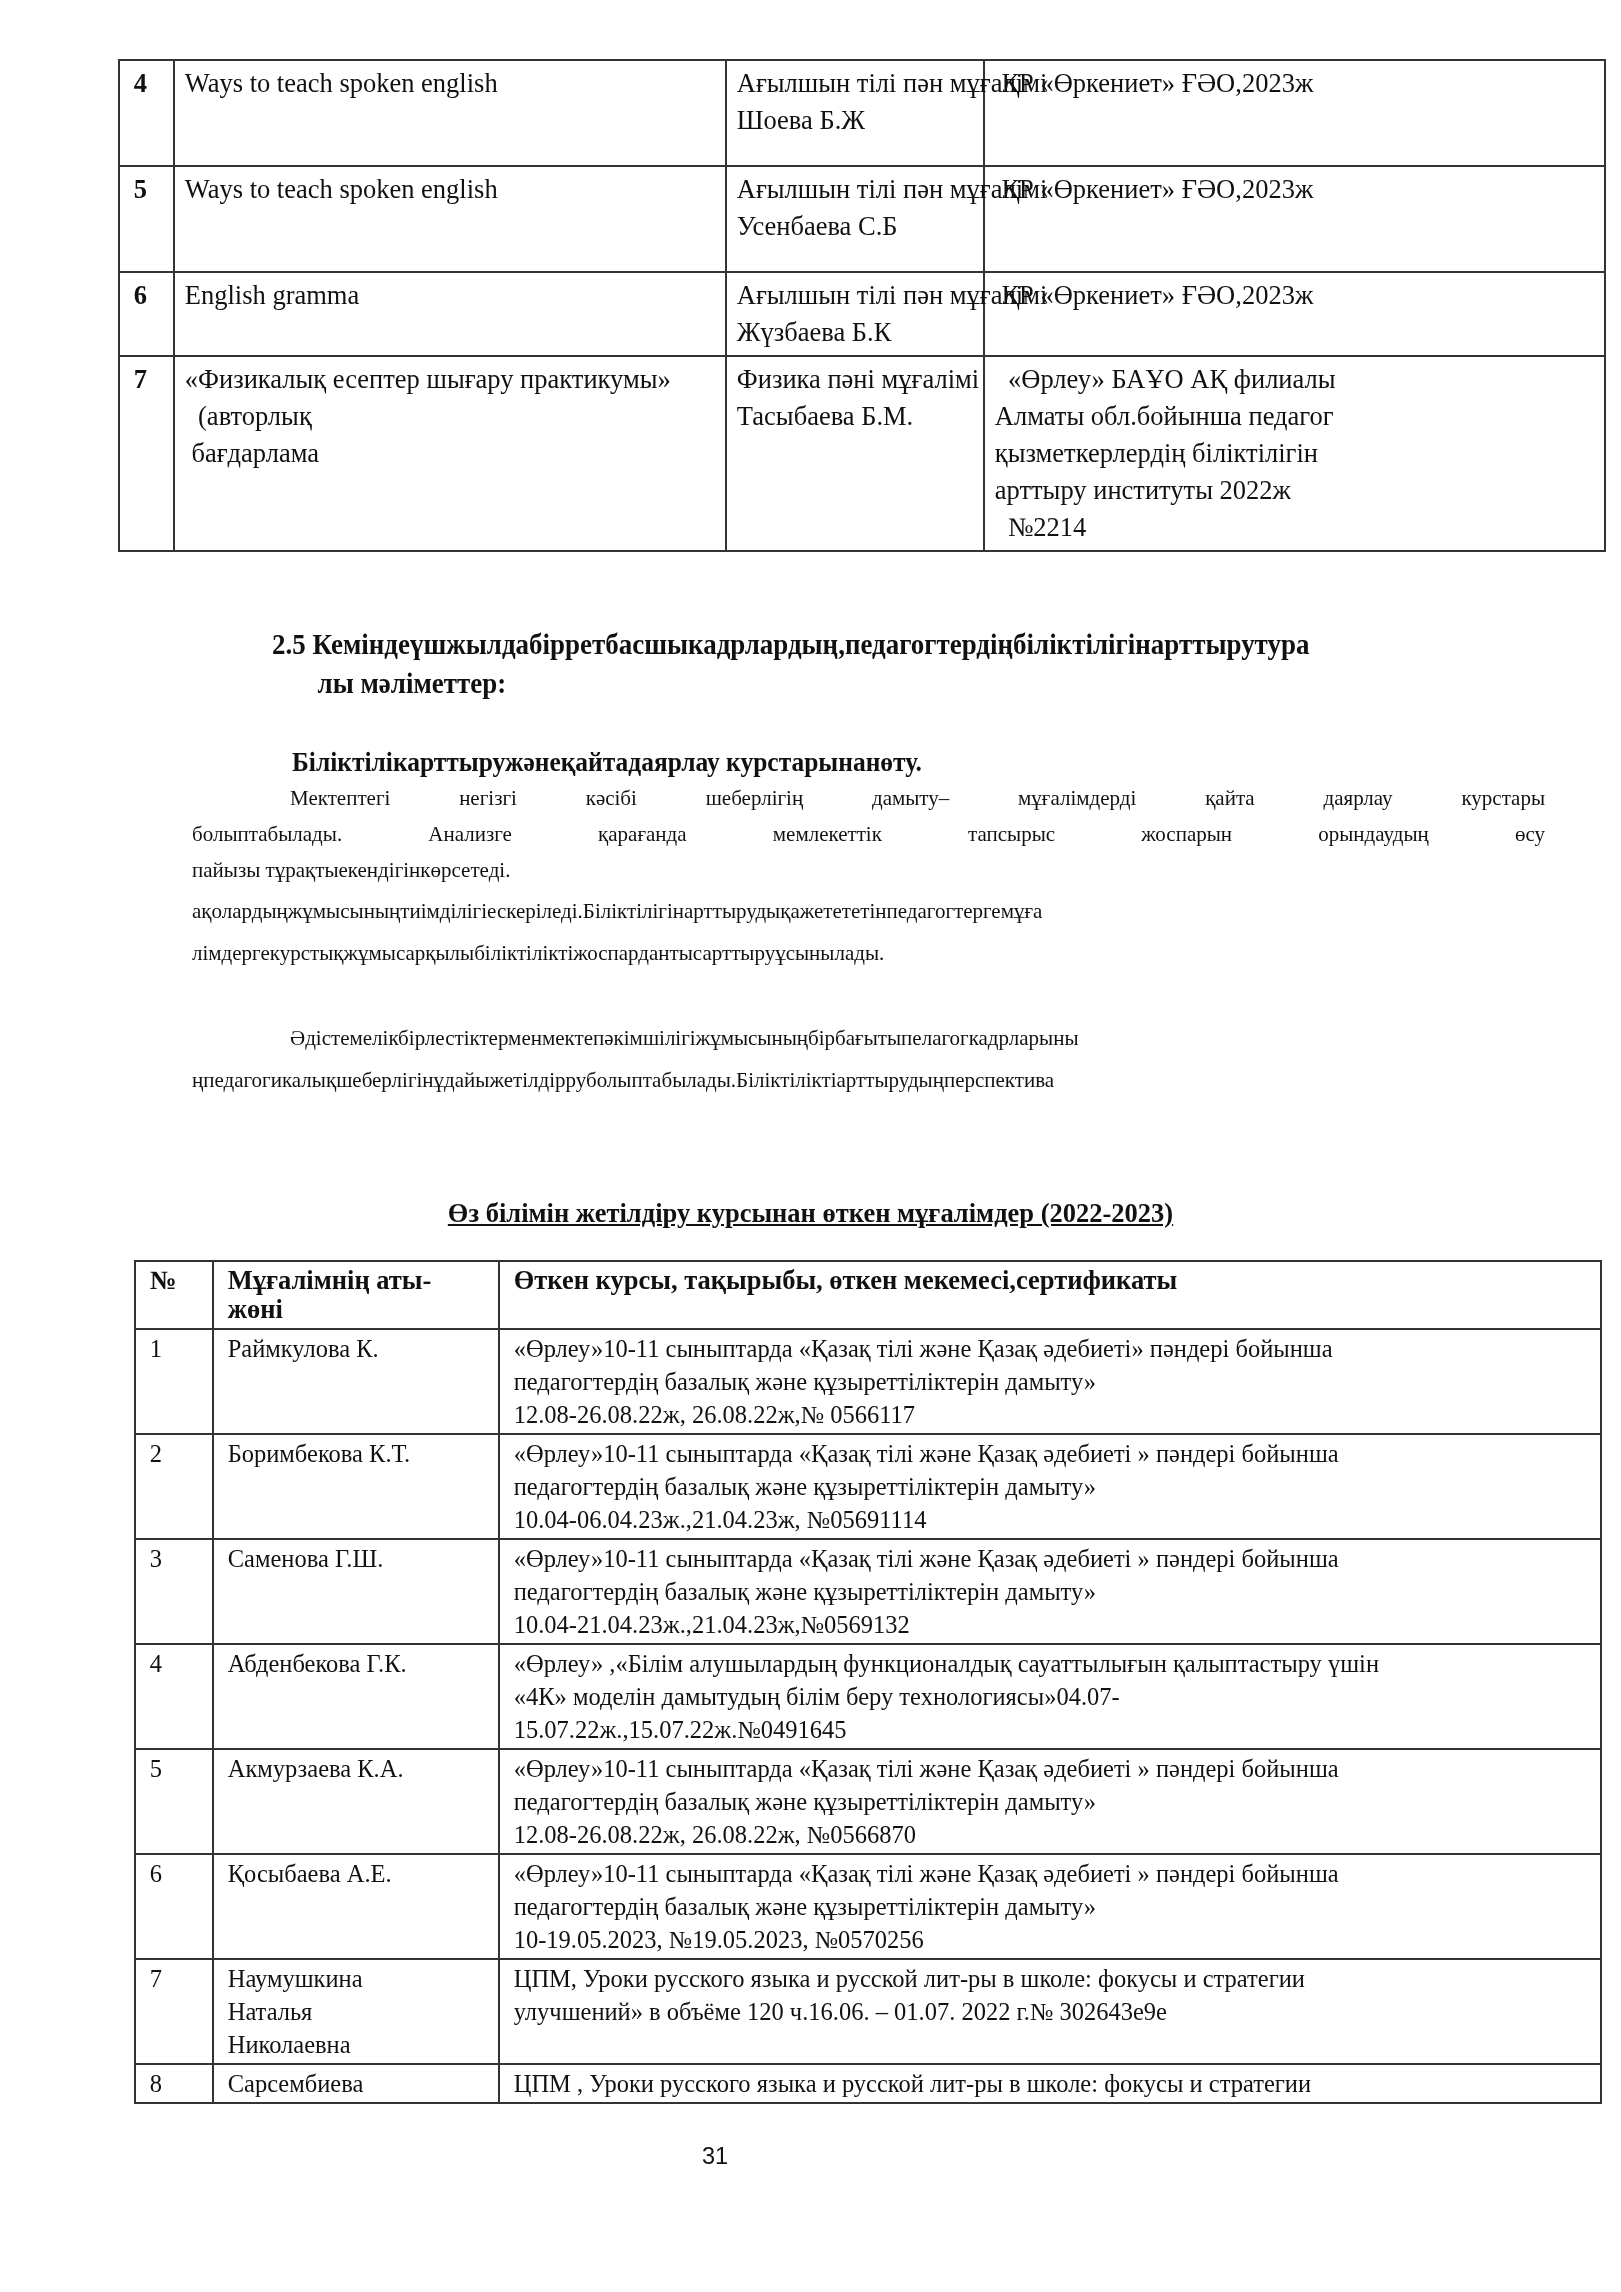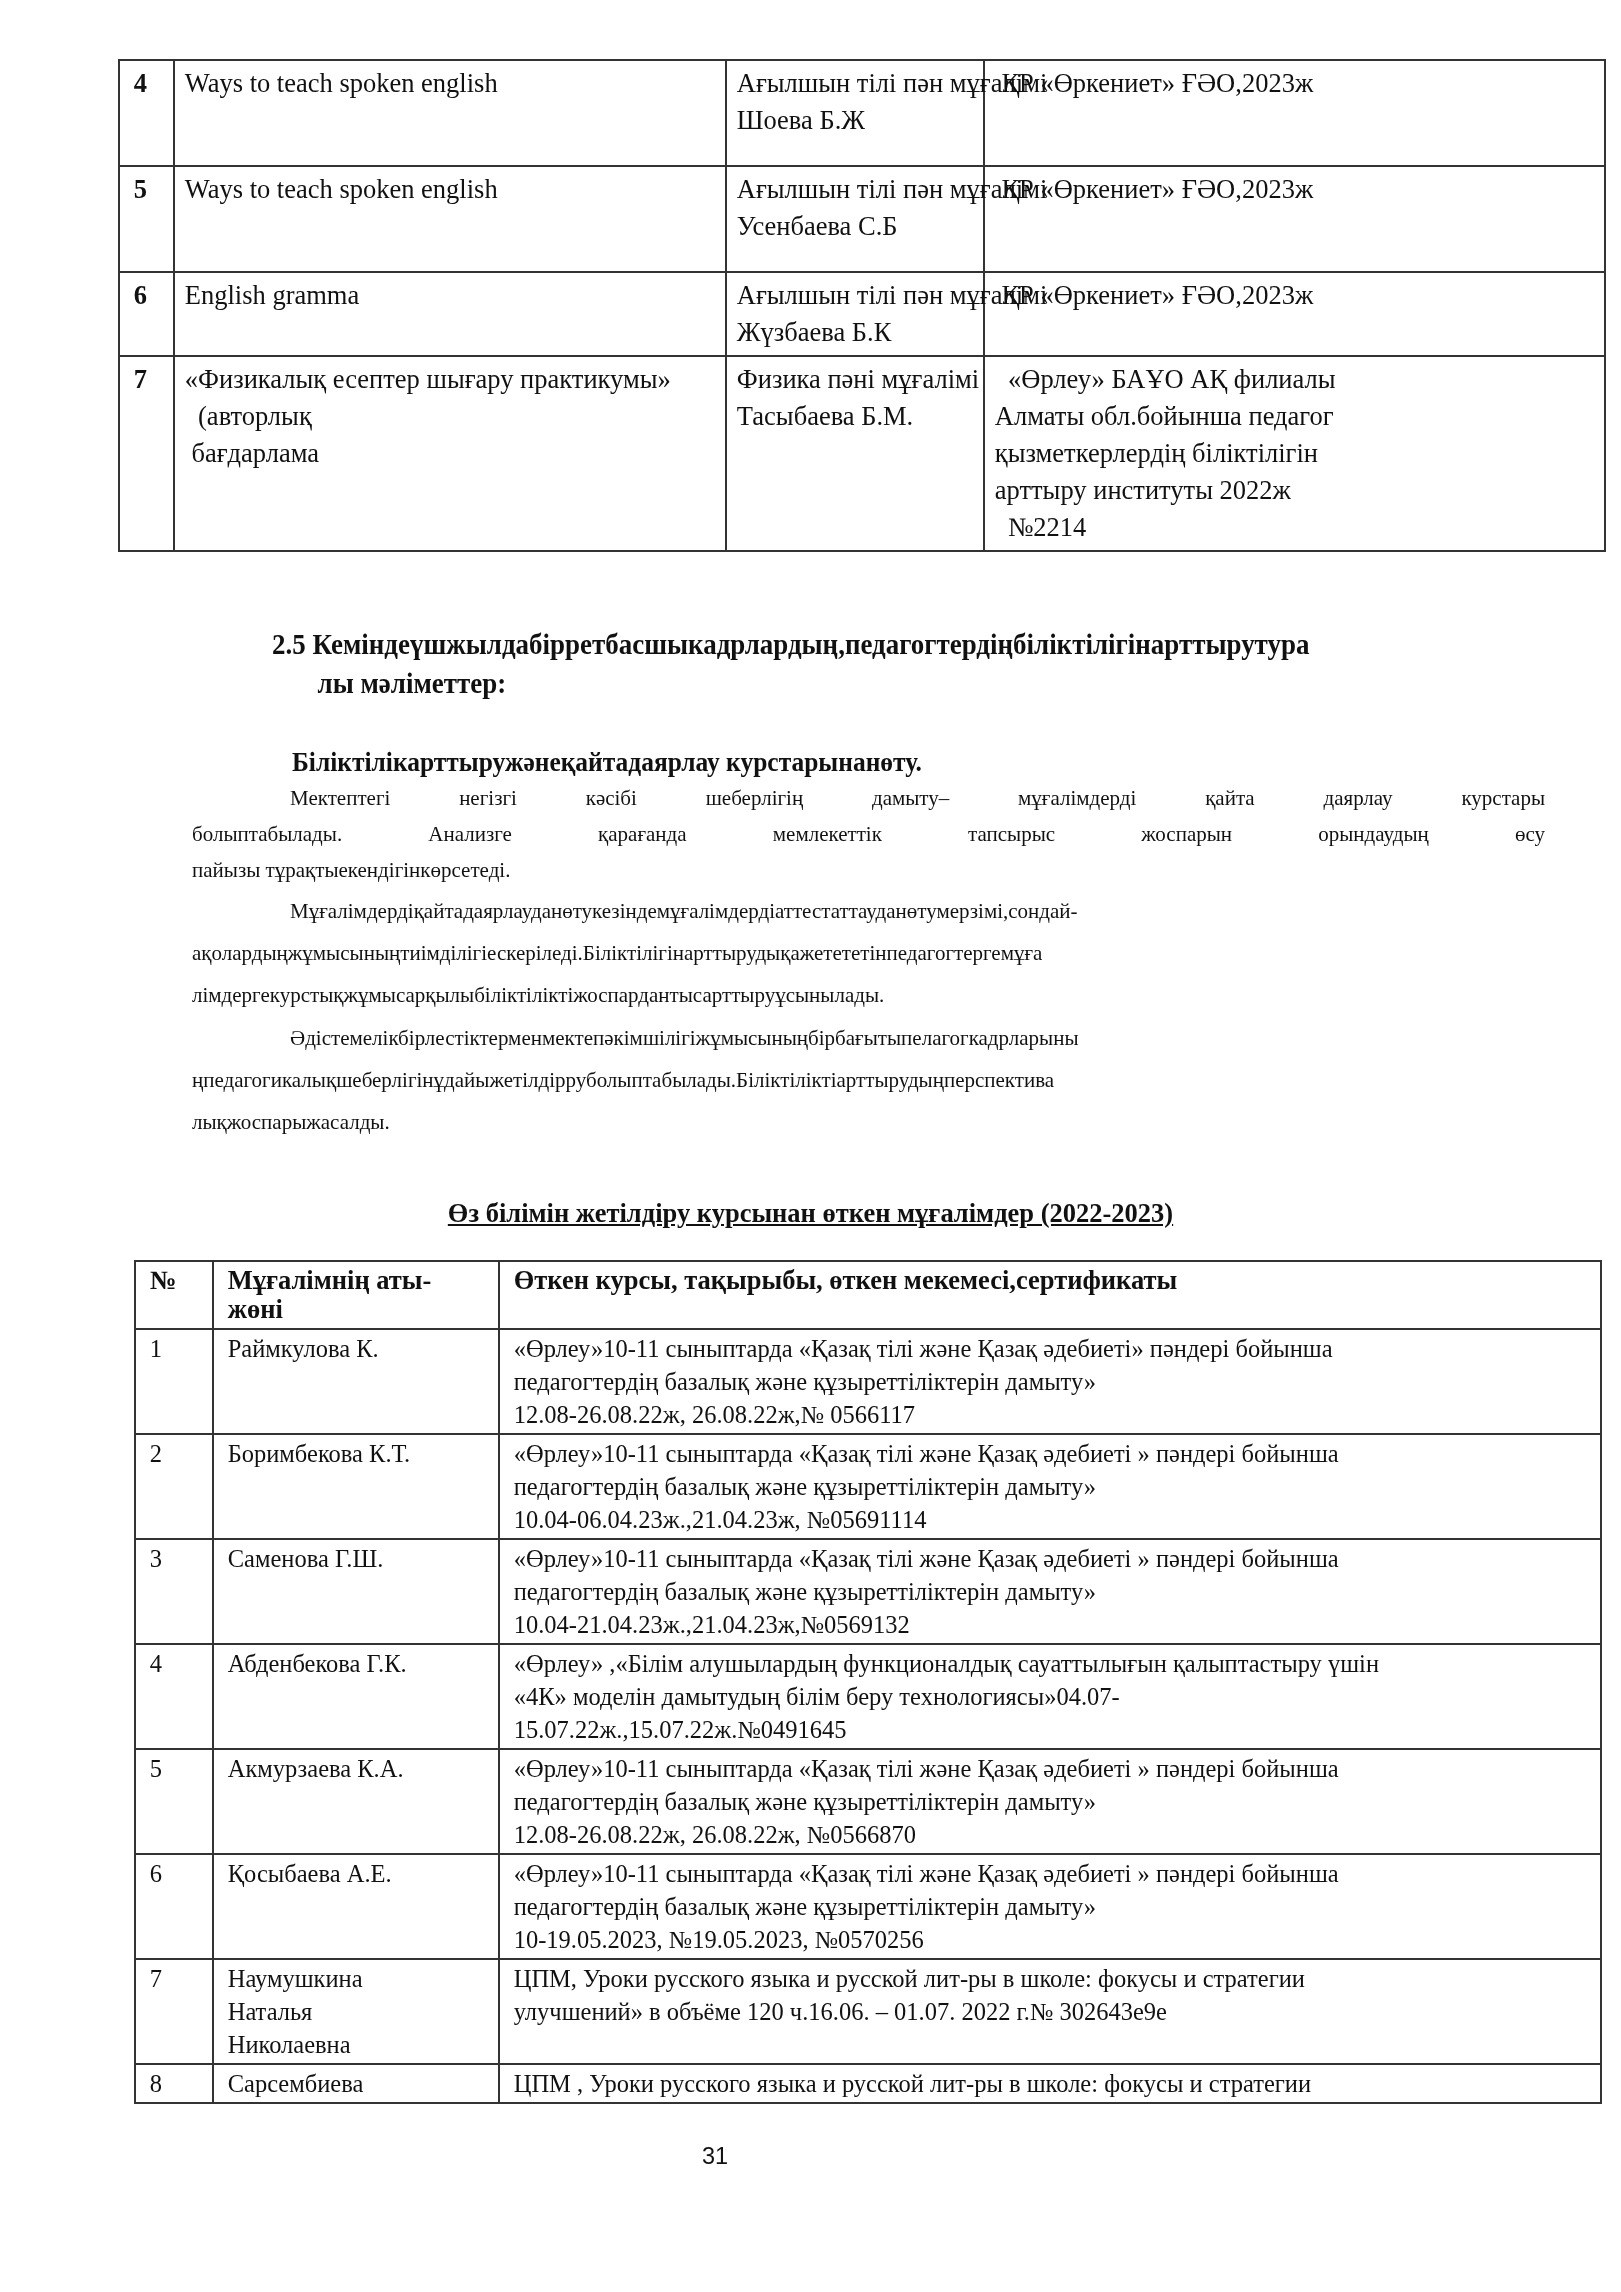--- a/index.html
+++ b/index.html
@@ -118,29 +118,27 @@
 
   <div id="sub" class="heading">Біліктілікарттыружәнеқайтадаярлау курстарынанөту.</div>
 
   <div id="p1" class="para">
     <span class="ln ind just">Мектептегі негізгі кәсібі шеберлігің дамыту– мұғалімдерді қайта даярлау курстары</span>
     <span class="ln just">болыптабылады. Анализге қарағанда мемлекеттік тапсырыс жоспарын орындаудың өсу</span>
     <span class="ln">пайызы тұрақтыекендігінкөрсетеді.</span>
   </div>
 
   <div id="p2" class="para">
-    <span class="ln ind">Мұғалімдердіқайтадаярлауданөтукезіндемұғалімдердіаттестаттауданөтумерзімі,сондай-</span>
     <span class="ln">ақолардыңжұмысыныңтиімділігіескеріледі.Біліктілігінарттырудықажетететінпедагогтергемұға</span>
     <span class="ln">лімдергекурстықжұмысарқылыбіліктіліктіжоспардантысарттыруұсынылады.</span>
   </div>
 
   <div id="p3" class="para">
     <span class="ln ind">Әдістемелікбірлестіктерменмектепәкімшілігіжұмысыныңбірбағытыпелагогкадрларыны</span>
     <span class="ln">ңпедагогикалықшеберлігінұдайыжетілдірруболыптабылады.Біліктіліктіарттырудыңперспектива</span>
-    <span class="ln">лықжоспарыжасалды.</span>
   </div>
 
   <div id="t2title">Өз білімін жетілдіру курсынан өткен мұғалімдер (2022-2023)</div>
 
   <table id="t2">
     <colgroup>
         <col style="width:78px">
         <col style="width:286px">
         <col style="width:1102px">
       </colgroup>

